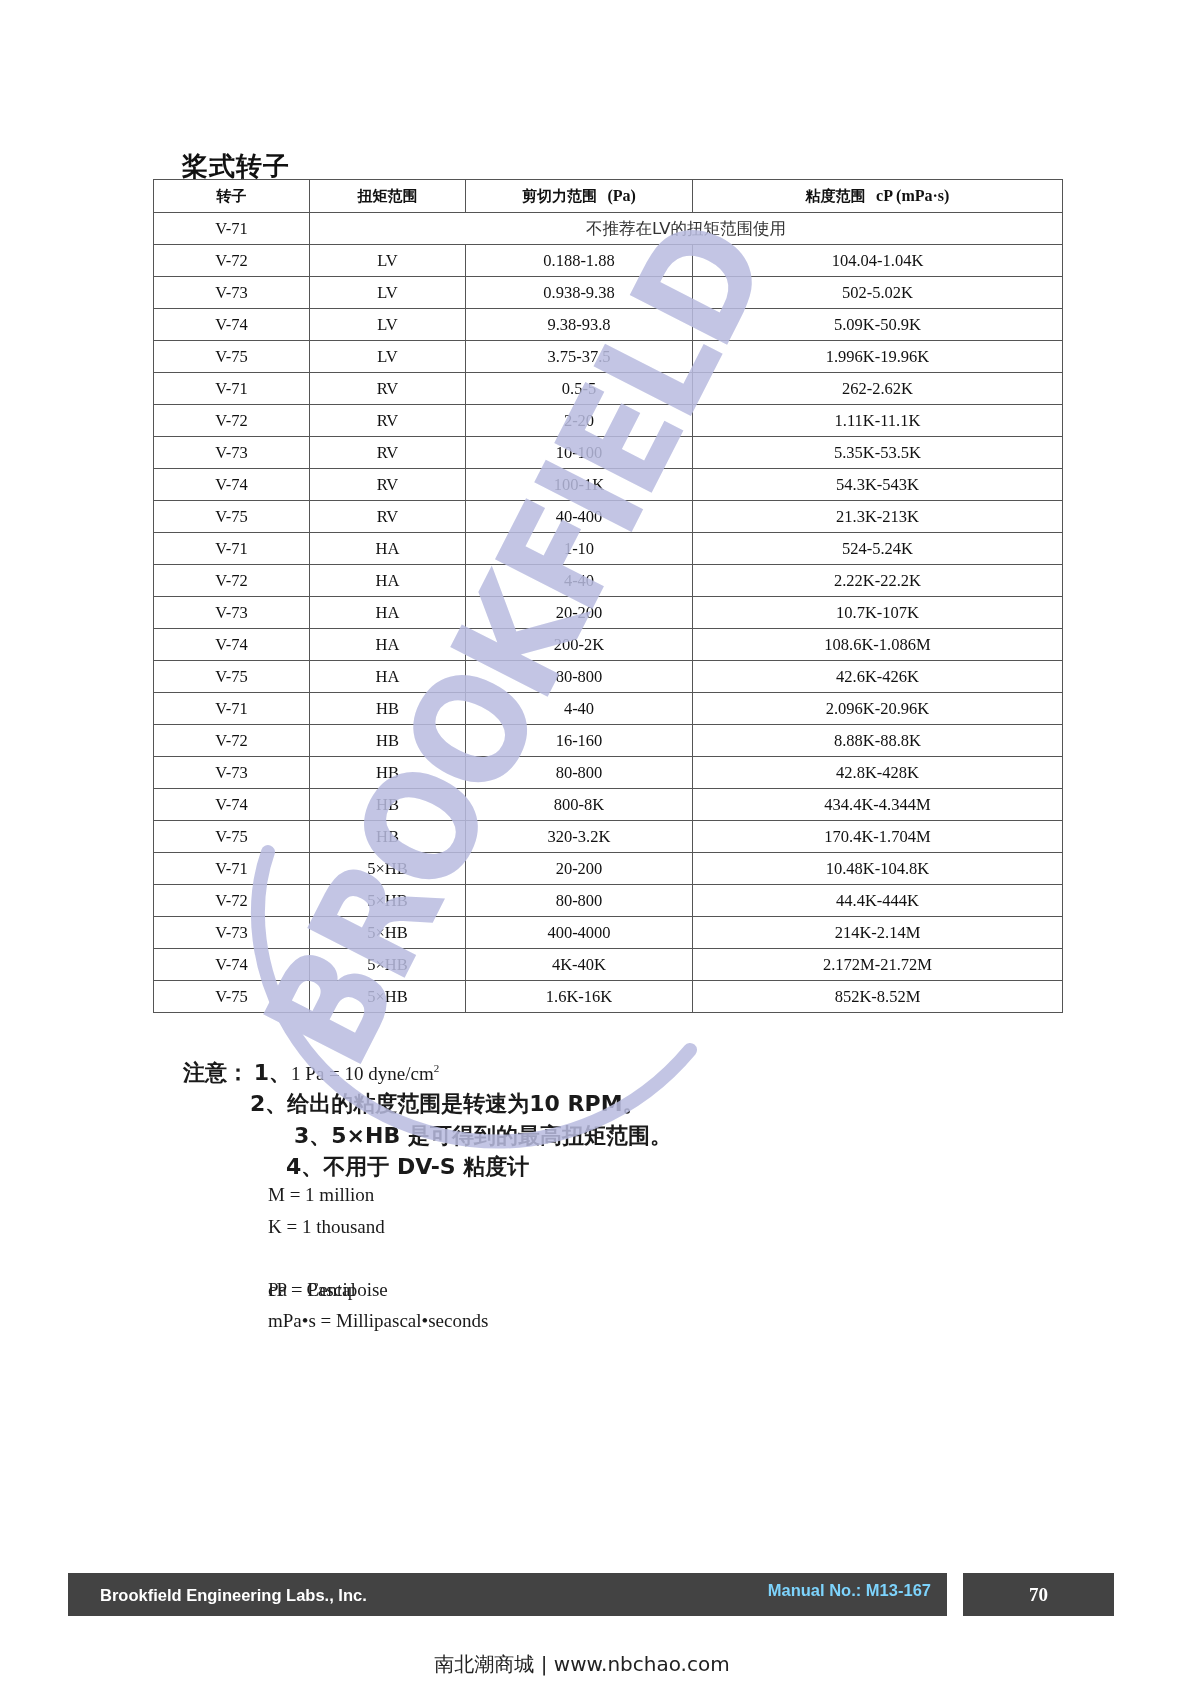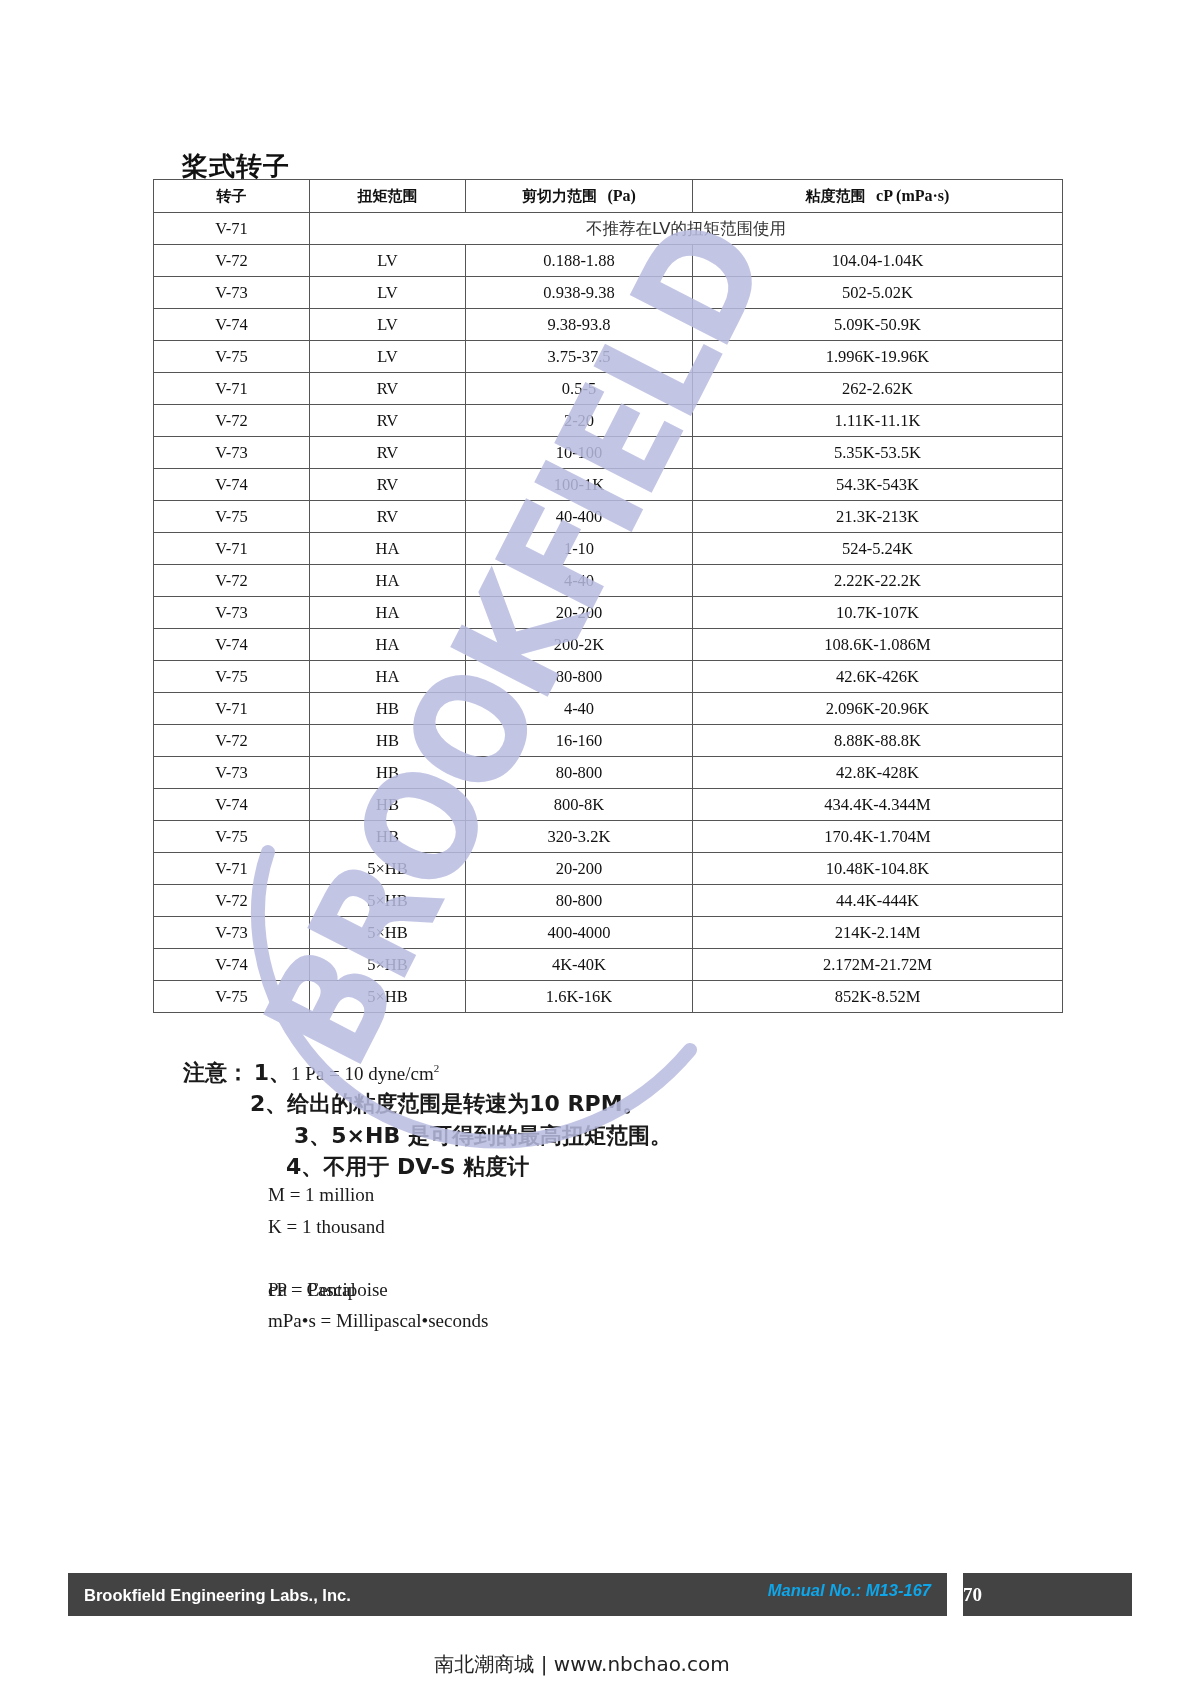--- a/index.html
+++ b/index.html
@@ -10,23 +10,23 @@
   table.spindle td, table.spindle th { border:1.5px solid #555; height:31px; padding:0; text-align:center; font-size:16.5px; font-weight:normal; line-height:31px; white-space:nowrap; }
   table.spindle th { font-family:"DejaVu Sans", sans-serif; font-size:15px; font-weight:bold; }
   table.spindle th .latin { font-family:"Liberation Serif", serif; font-size:16px; font-weight:bold; }
   td.span-note { font-family:"DejaVu Sans", sans-serif; font-size:15px; color:#333; }
   .watermark { position:absolute; left:0; top:0; width:1200px; height:1697px; z-index:2; pointer-events:none; }
   .notes { position:absolute; left:0; top:0; z-index:1; }
   .note-line { position:absolute; font-size:19px; white-space:nowrap; color:#1a1a1a; }
   .note-line .cjk { font-family:"DejaVu Sans", sans-serif; font-size:22px;font-weight:bold; }
   .note-line sup { font-size:11px; vertical-align:8px; }
   .footer-bar { position:absolute; left:68px; top:1573px; width:879px; height:43px; background:#434343; }
-  .footer-company { position:absolute; left:16px; top:13px; color:#fff; font-family:"Liberation Sans", sans-serif; font-weight:bold; font-size:16.5px; }
-  .footer-manual { position:absolute; right:16px; top:8px; color:#0ea5e9; font-family:"Liberation Sans", sans-serif; font-weight:bold; font-size:16.5px;font-style:italic; }
-  .footer-page { position:absolute; left:963px; top:1573px; width:169px; height:43px; background:#434343; color:#fff; font-family:"Liberation Serif", serif; font-weight:bold; font-size:19px; line-height:43px; }
+  .footer-company { position:absolute; left:32px; top:13px; color:#fff; font-family:"Liberation Sans", sans-serif; font-weight:bold; font-size:16.5px; }
+  .footer-manual { position:absolute; right:16px; top:8px; color:#7dd3fc; font-family:"Liberation Sans", sans-serif; font-weight:bold; font-size:16.5px; }
+  .footer-page { position:absolute; left:963px; top:1573px; width:151px; height:43px; background:#434343; color:#fff; font-family:"Liberation Serif", serif; font-weight:bold; font-size:19px; text-align:center; line-height:43px; }
   .site-credit { position:absolute; left:0; width:1164px; top:1651px; text-align:center; font-family:"DejaVu Sans", sans-serif; font-size:20px; color:#222; }
 </style>
 </head>
 <body>
 
 <div class="section-title">桨式转子</div>
 
 <table class="spindle">
   <colgroup>
     <col style="width:156px">

